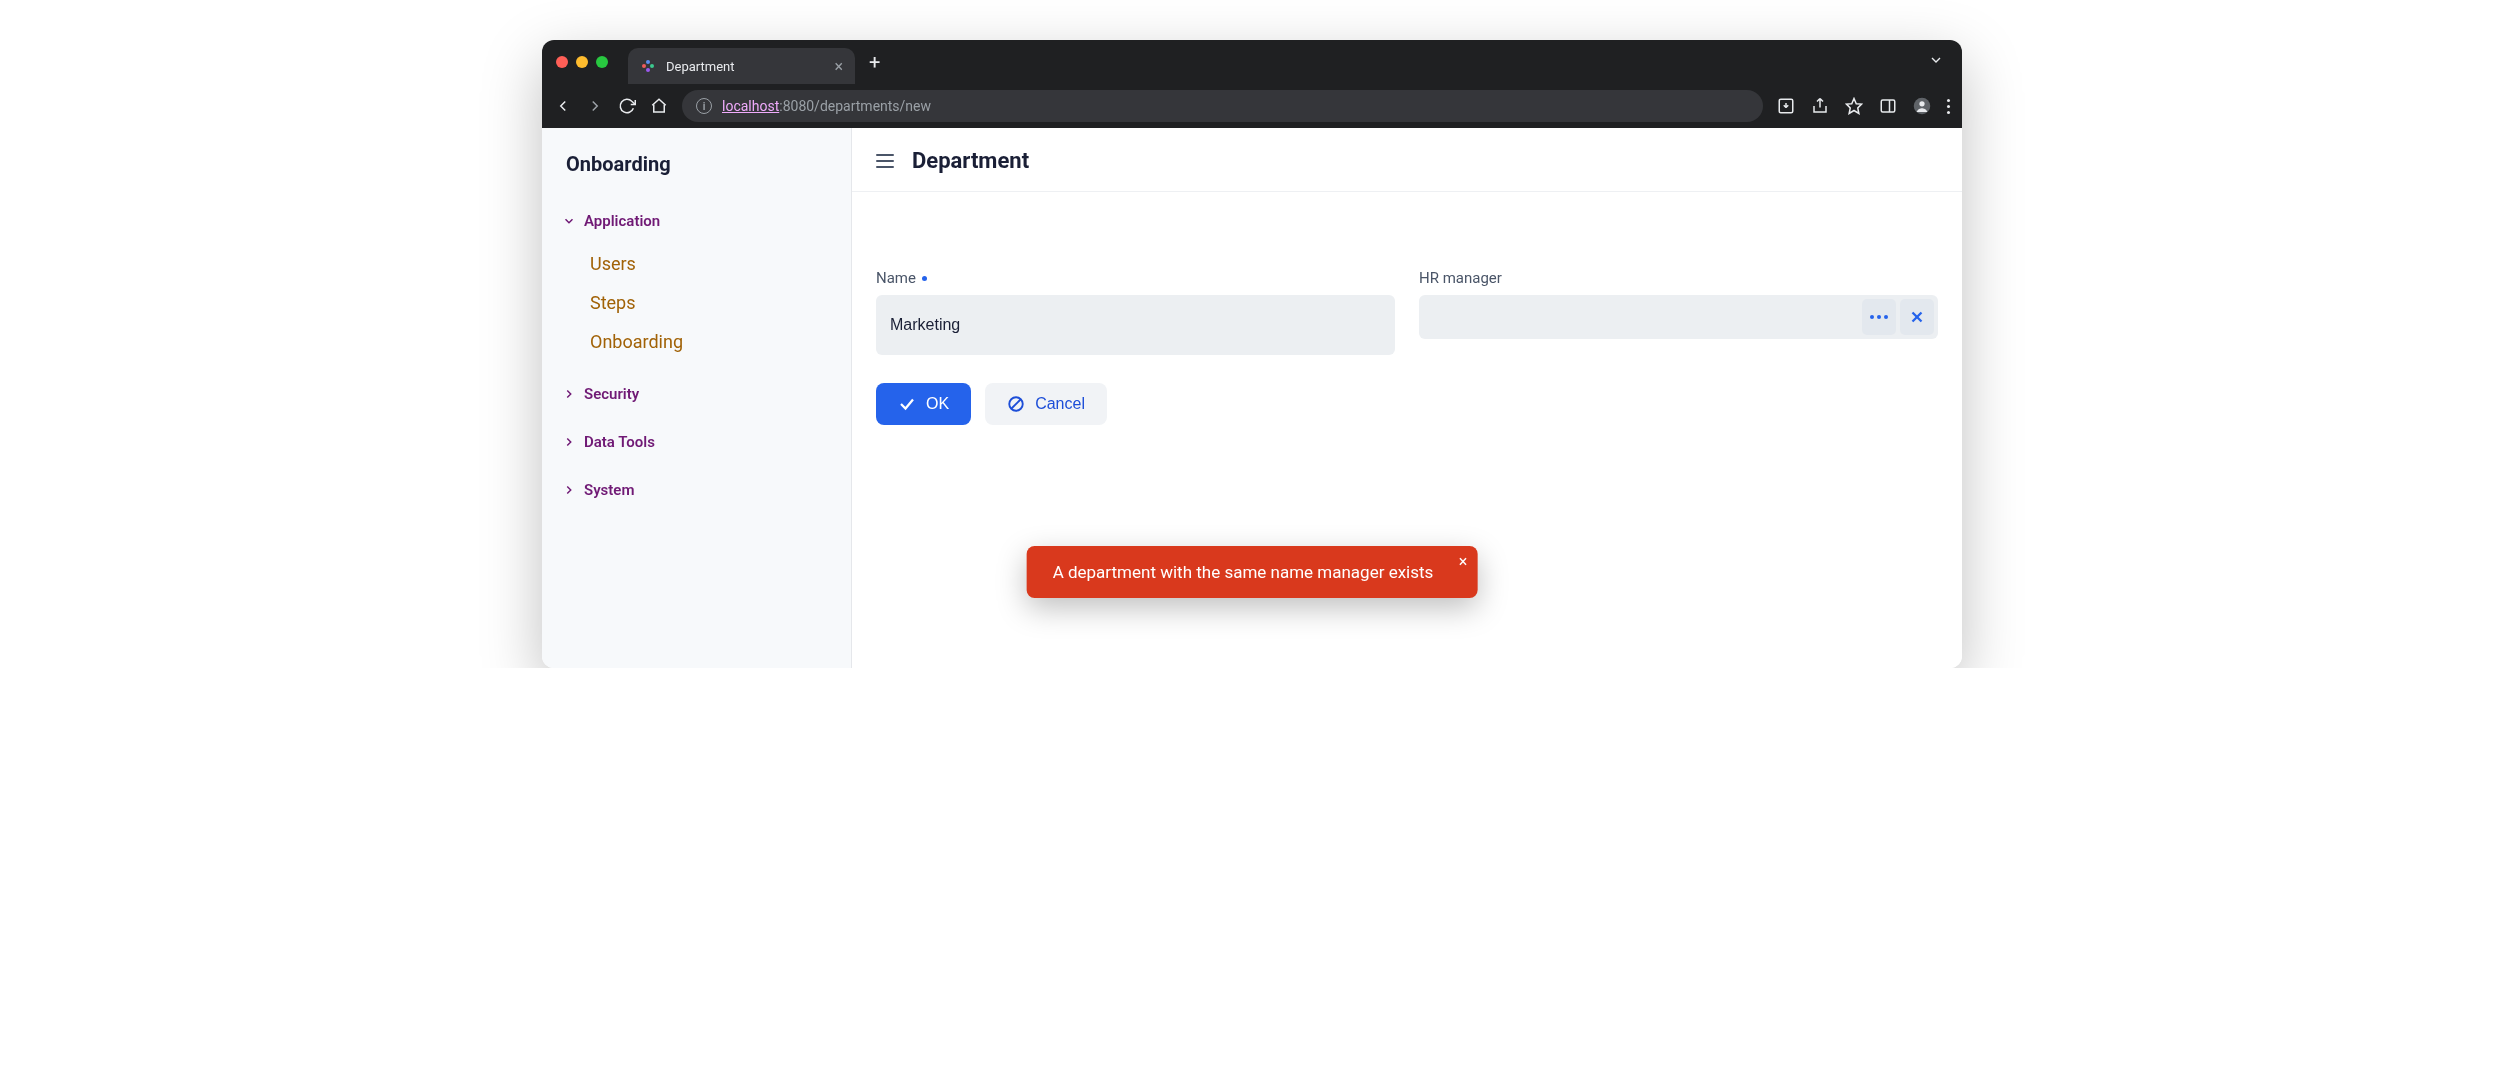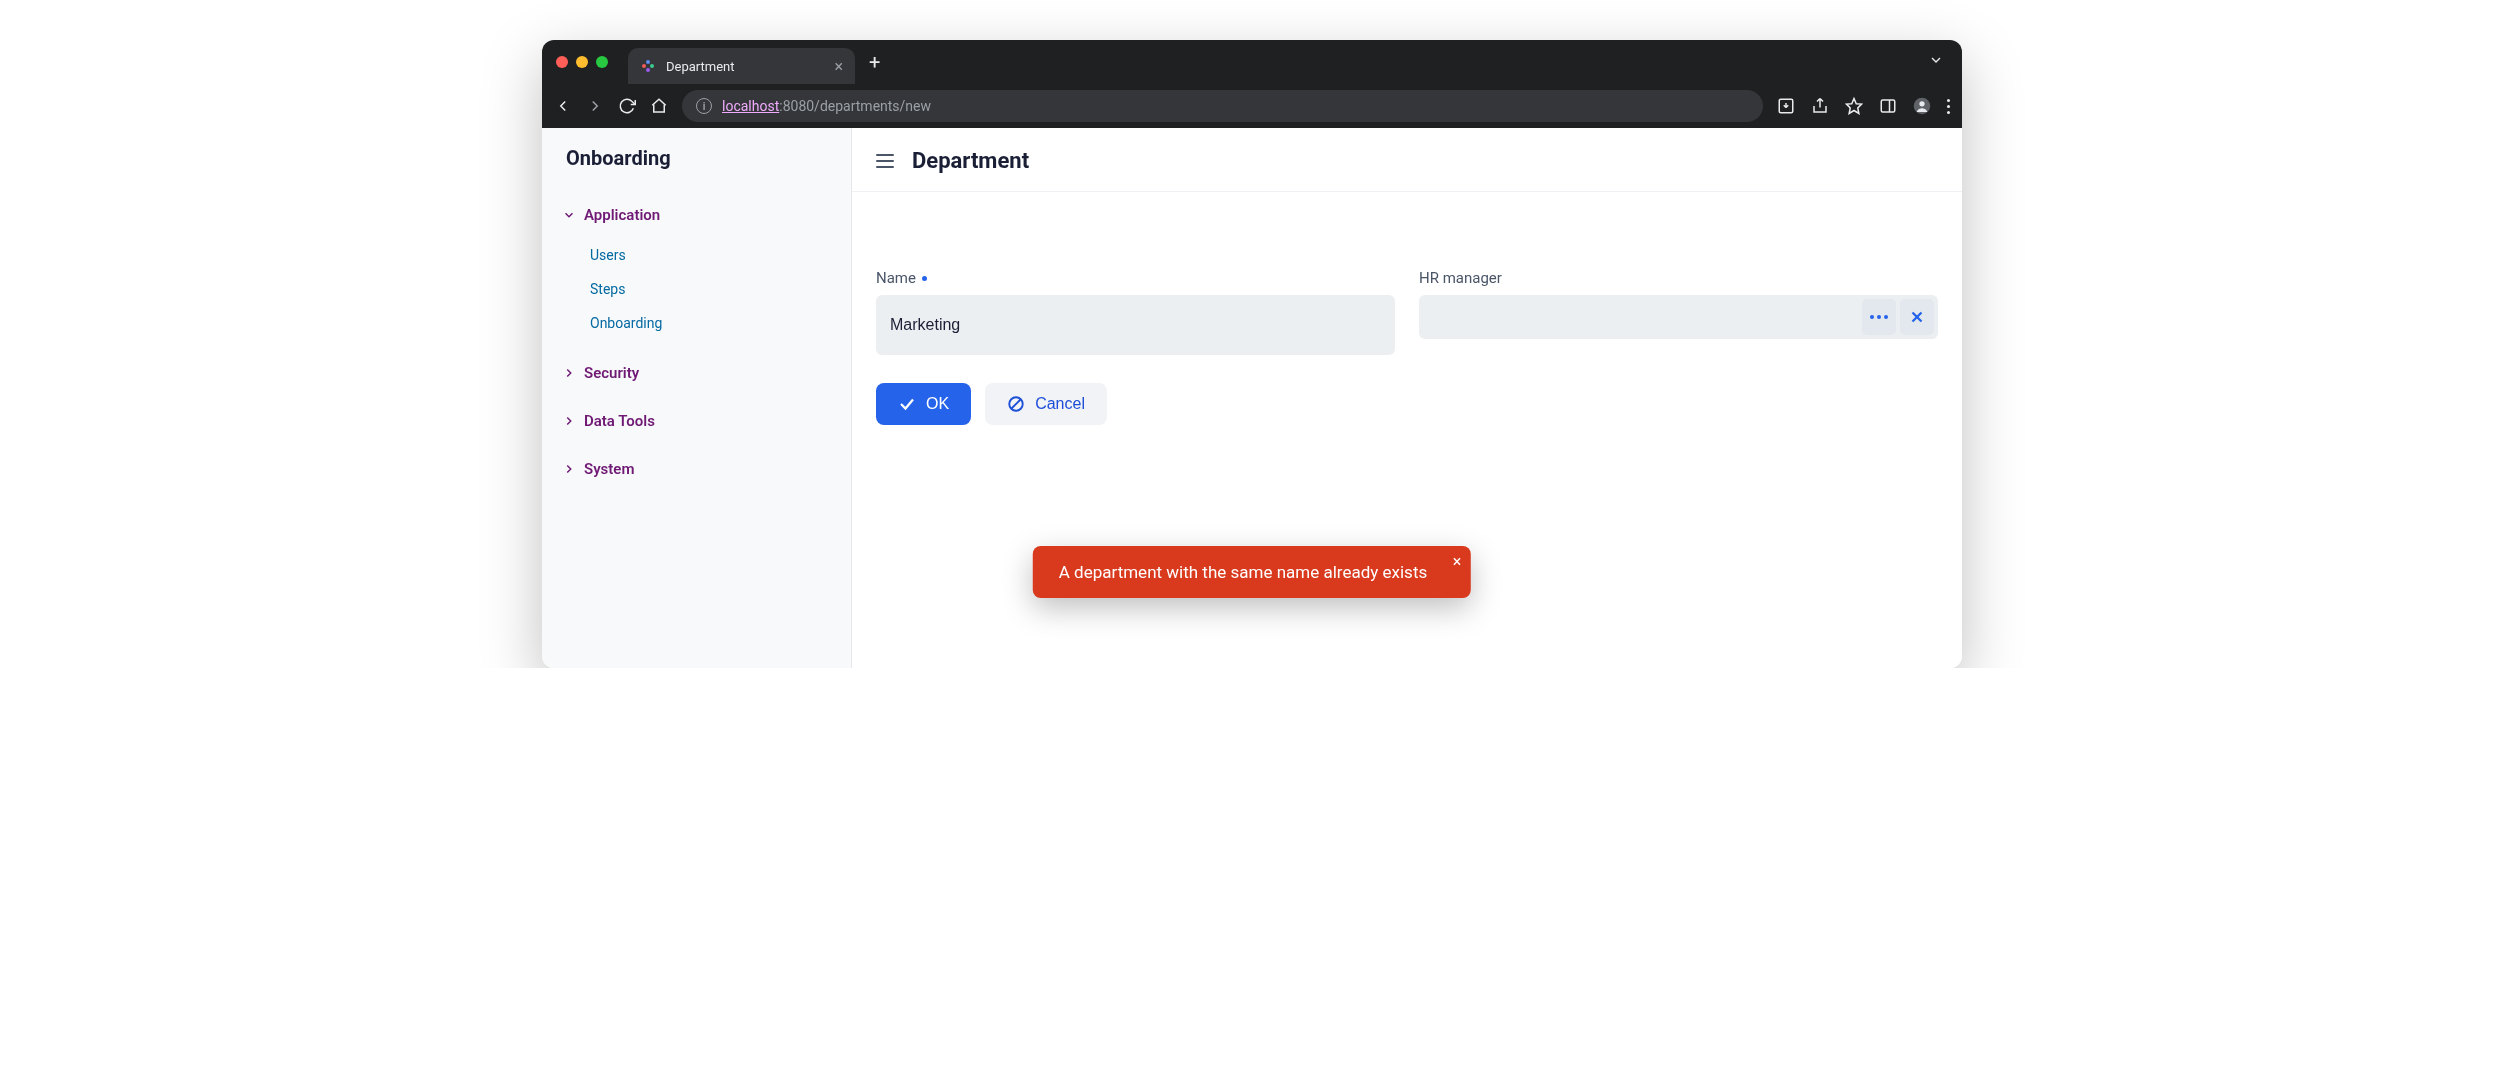--- a/index.html
+++ b/index.html
@@ -102,21 +102,21 @@
 
 .app-content {
   display: flex;
   height: 540px;
   position: relative;
 }
 .sidebar {
   width: 310px;
   background: #f7f9fb;
   border-right: 1px solid #e5e7eb;
-  padding: 18px 18px;
+  padding: 24px 18px;
 }
 .sidebar-title {
   font-size: 20px;
   font-weight: 700;
   color: #1a1f36;
   margin-bottom: 30px;
   padding-left: 6px;
 }
 .nav-group {
   margin-bottom: 18px;
@@ -132,22 +132,22 @@
   padding: 6px 2px;
 }
 .chevron { display:inline-flex; }
 .chevron svg { width:14px; height:14px; }
 .nav-sublist {
   list-style: none;
   padding: 8px 0 0 26px;
 }
 .nav-sublist li {
   padding: 9px 4px;
-  color: #0369a1;
-  font-size: 14px;
+  color: #a16207;
+  font-size: 18px;
   cursor: pointer;
 }
 
 .main {
   flex: 1;
   background: #fff;
   display: flex;
   flex-direction: column;
 }
 .main-header {
@@ -456,18 +456,18 @@
             <svg viewBox="0 0 24 24" fill="none" stroke="currentColor" stroke-width="2.5">
                 <circle cx="12" cy="12" r="9"></circle>
                 <line x1="6" y1="18" x2="18" y2="6"></line>
               </svg>
             <span>Cancel</span>
           </button>
         </div>
       </div>
 
       <div class="toast">
-        <span>A department with the same name already exists</span>
+        <span>A department with the same name manager exists</span>
         <span class="toast-close">×</span>
       </div>
     </main>
   </div>
 </div>
 
 </body></html>

